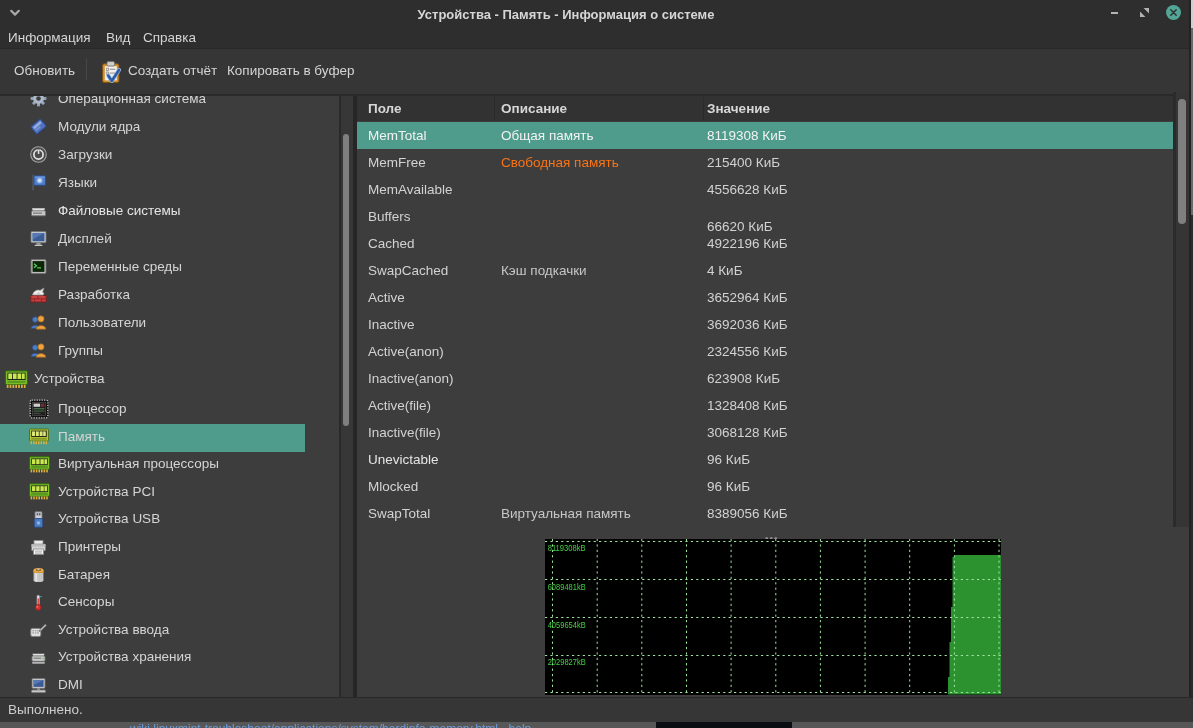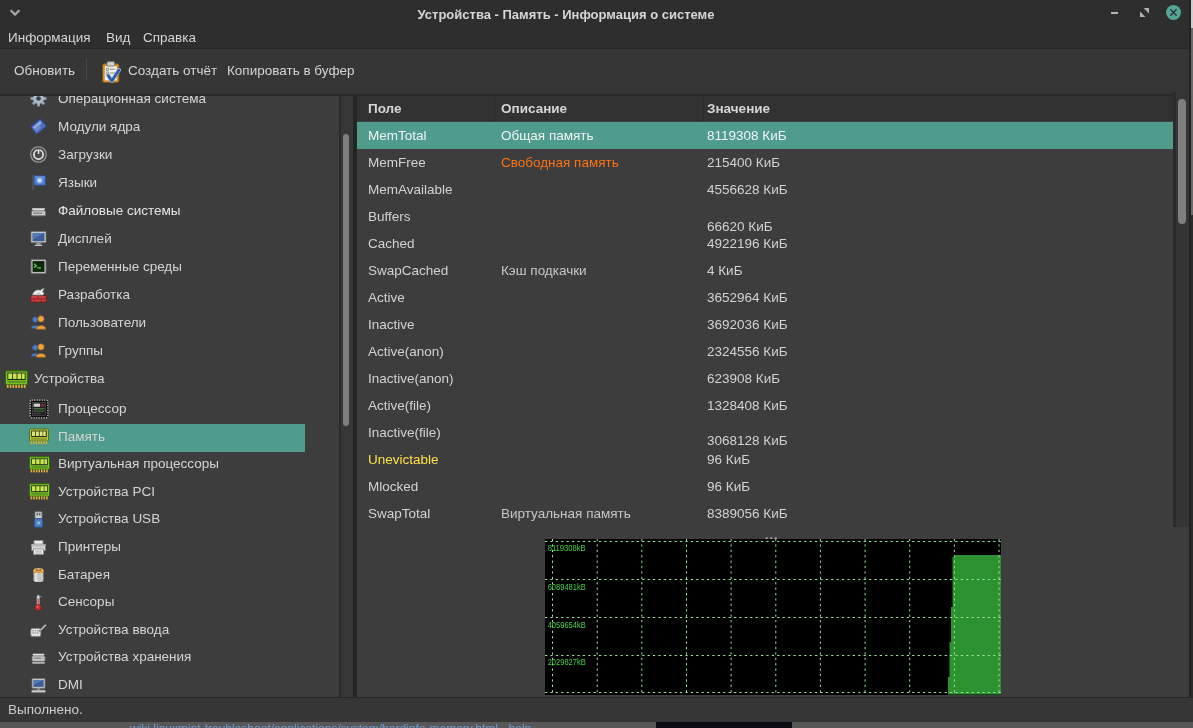--- a/index.html
+++ b/index.html
@@ -320,22 +320,22 @@
 <div class="txt ctr" style="left:707px;top:298.00000000000006px;font-size:13.5px;color:#d2d2d2;font-weight:normal;">3652964 КиБ</div>
 <div class="txt ctr" style="left:368px;top:325.05000000000007px;font-size:13.5px;color:#d2d2d2;font-weight:normal;">Inactive</div>
 <div class="txt ctr" style="left:707px;top:325.05000000000007px;font-size:13.5px;color:#d2d2d2;font-weight:normal;">3692036 КиБ</div>
 <div class="txt ctr" style="left:368px;top:352.1000000000001px;font-size:13.5px;color:#d2d2d2;font-weight:normal;">Active(anon)</div>
 <div class="txt ctr" style="left:707px;top:352.1000000000001px;font-size:13.5px;color:#d2d2d2;font-weight:normal;">2324556 КиБ</div>
 <div class="txt ctr" style="left:368px;top:379.1500000000001px;font-size:13.5px;color:#d2d2d2;font-weight:normal;">Inactive(anon)</div>
 <div class="txt ctr" style="left:707px;top:379.1500000000001px;font-size:13.5px;color:#d2d2d2;font-weight:normal;">623908 КиБ</div>
 <div class="txt ctr" style="left:368px;top:406.2000000000001px;font-size:13.5px;color:#d2d2d2;font-weight:normal;">Active(file)</div>
 <div class="txt ctr" style="left:707px;top:406.2000000000001px;font-size:13.5px;color:#d2d2d2;font-weight:normal;">1328408 КиБ</div>
 <div class="txt ctr" style="left:368px;top:433.2500000000001px;font-size:13.5px;color:#d2d2d2;font-weight:normal;">Inactive(file)</div>
-<div class="txt ctr" style="left:707px;top:433.2500000000001px;font-size:13.5px;color:#d2d2d2;font-weight:normal;margin-top:8px;">3068128 КиБ</div>
-<div class="txt ctr" style="left:368px;top:460.3000000000001px;font-size:13.5px;color:#fde047;font-weight:normal;">Unevictable</div>
+<div class="txt ctr" style="left:707px;top:433.2500000000001px;font-size:13.5px;color:#d2d2d2;font-weight:normal;">3068128 КиБ</div>
+<div class="txt ctr" style="left:368px;top:460.3000000000001px;font-size:13.5px;color:#e5e5e5;font-weight:normal;">Unevictable</div>
 <div class="txt ctr" style="left:707px;top:460.3000000000001px;font-size:13.5px;color:#d2d2d2;font-weight:normal;">96 КиБ</div>
 <div class="txt ctr" style="left:368px;top:487.35000000000014px;font-size:13.5px;color:#d2d2d2;font-weight:normal;">Mlocked</div>
 <div class="txt ctr" style="left:707px;top:487.35000000000014px;font-size:13.5px;color:#d2d2d2;font-weight:normal;">96 КиБ</div>
 <div class="txt ctr" style="left:368px;top:514.4000000000001px;font-size:13.5px;color:#d2d2d2;font-weight:normal;">SwapTotal</div>
 <div class="txt ctr" style="left:501px;top:514.4000000000001px;font-size:13.5px;color:#c6c6c6;font-weight:normal;">Виртуальная память</div>
 <div class="txt ctr" style="left:707px;top:514.4000000000001px;font-size:13.5px;color:#d2d2d2;font-weight:normal;">8389056 КиБ</div>
 <div class="abs" style="left:1173px;top:92px;width:3px;height:435px;background:#2b2b2b;"></div>
 <div class="abs" style="left:1176px;top:92px;width:13px;height:435px;background:#353535;"></div>
 <div class="abs" style="left:1177.5px;top:99px;width:8px;height:125px;background:#7f7f7f;border-radius:4px"></div>
 <div class="abs" style="left:1189px;top:0px;width:2px;height:728px;background:#232323;"></div>

